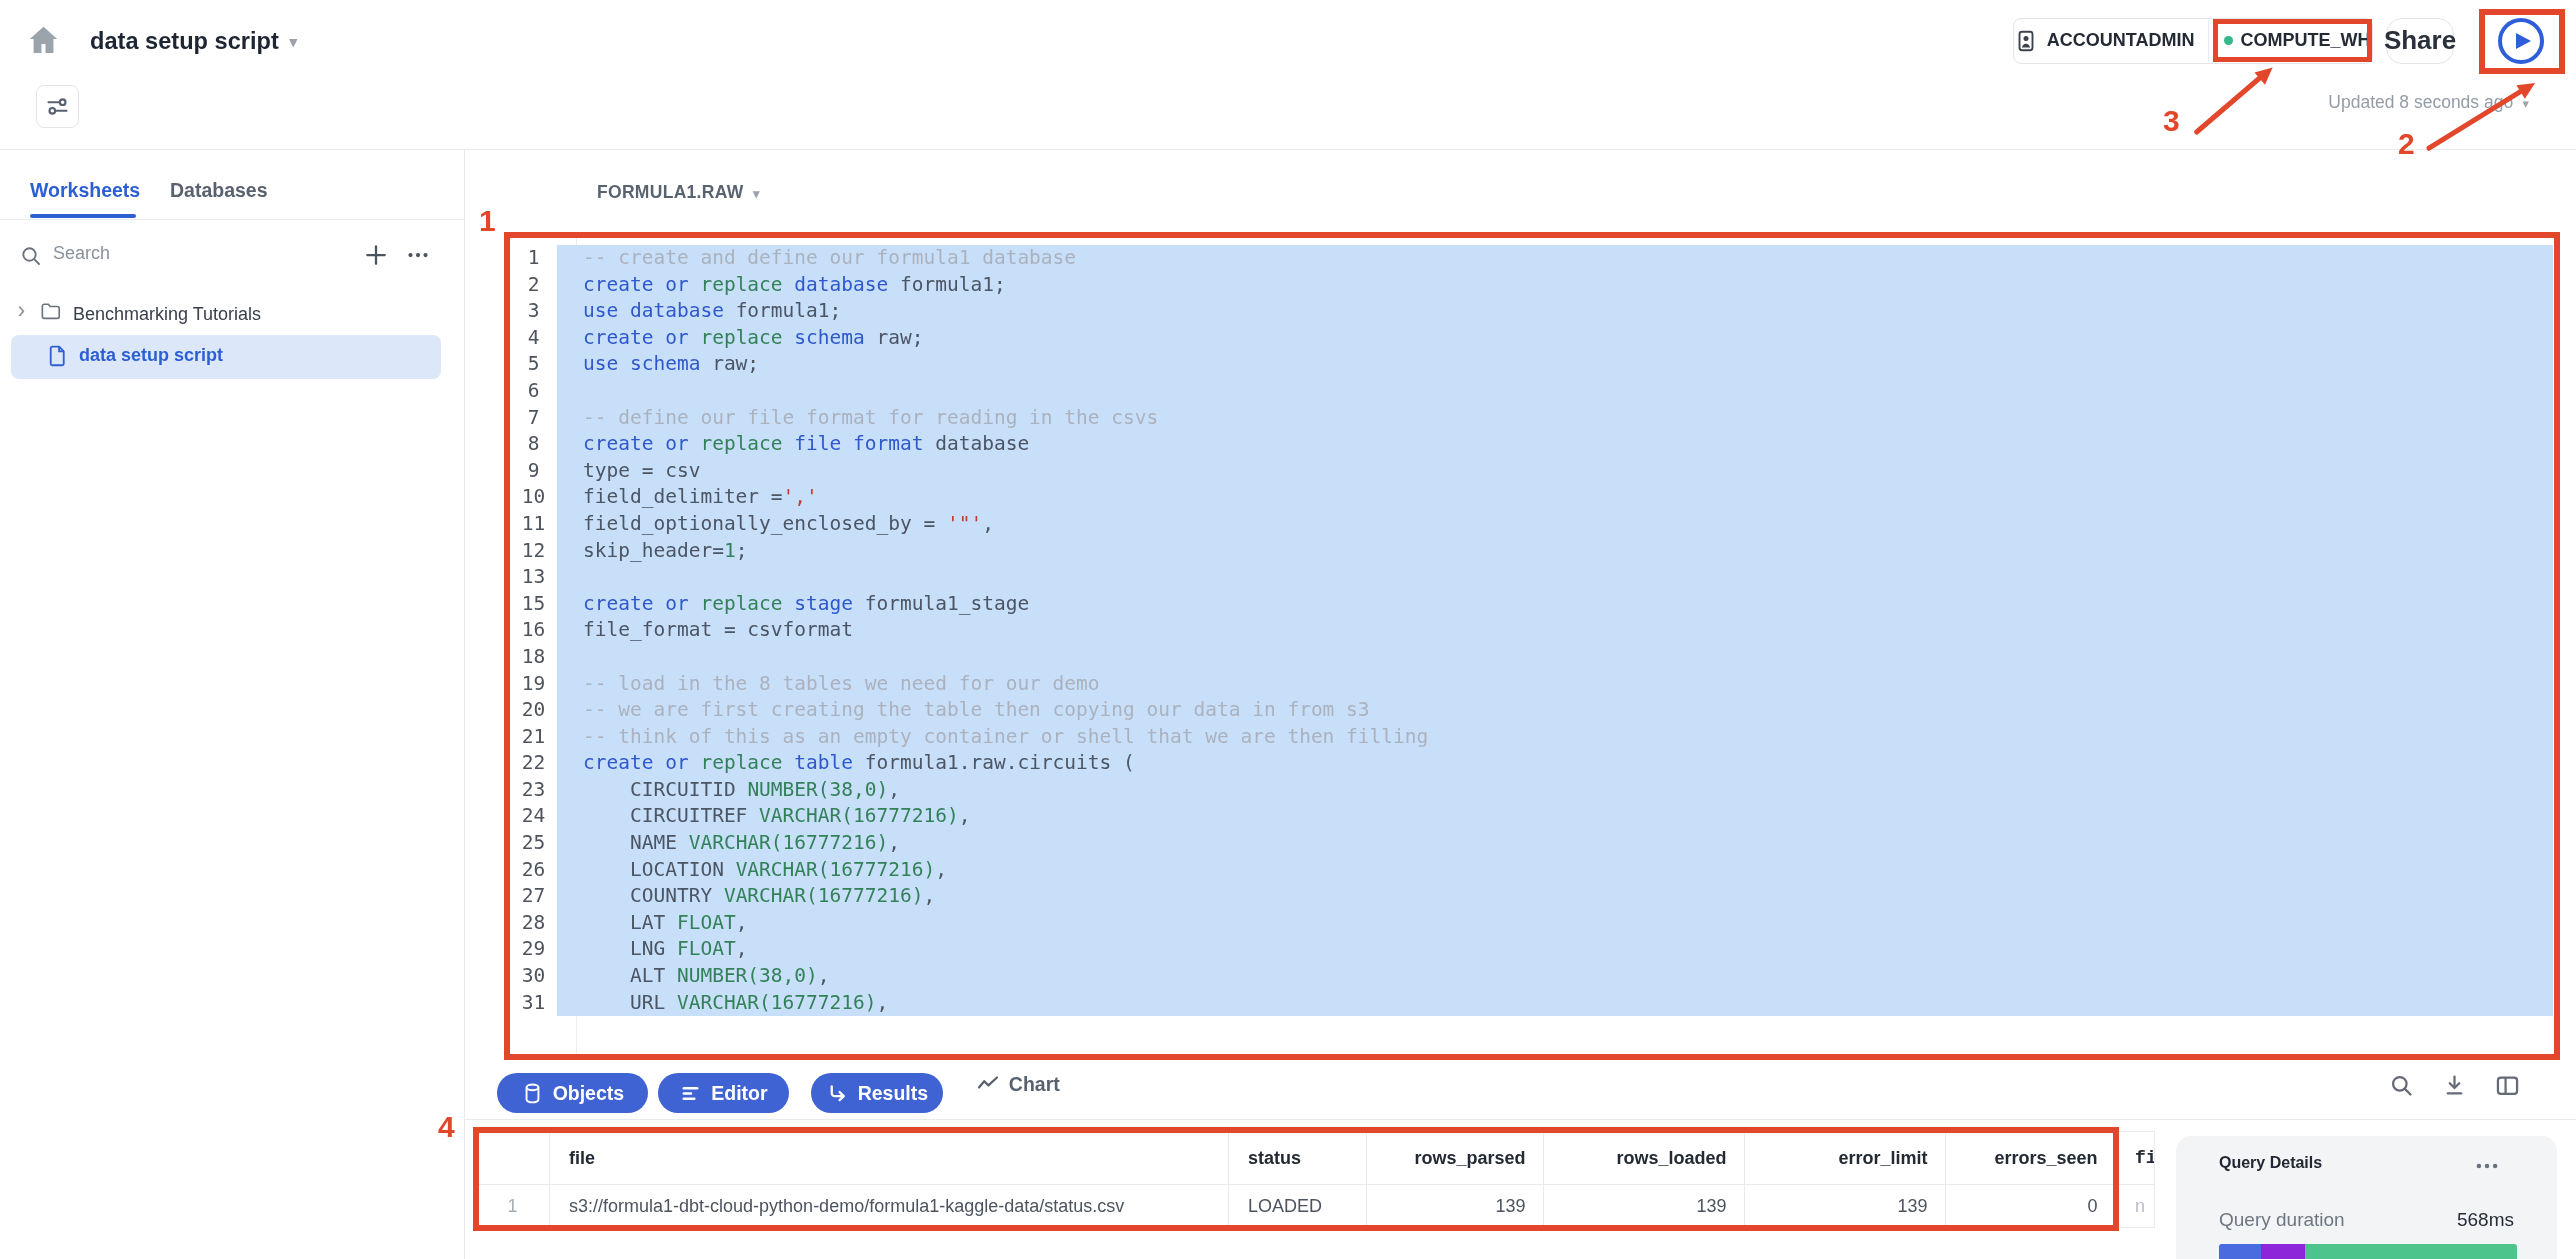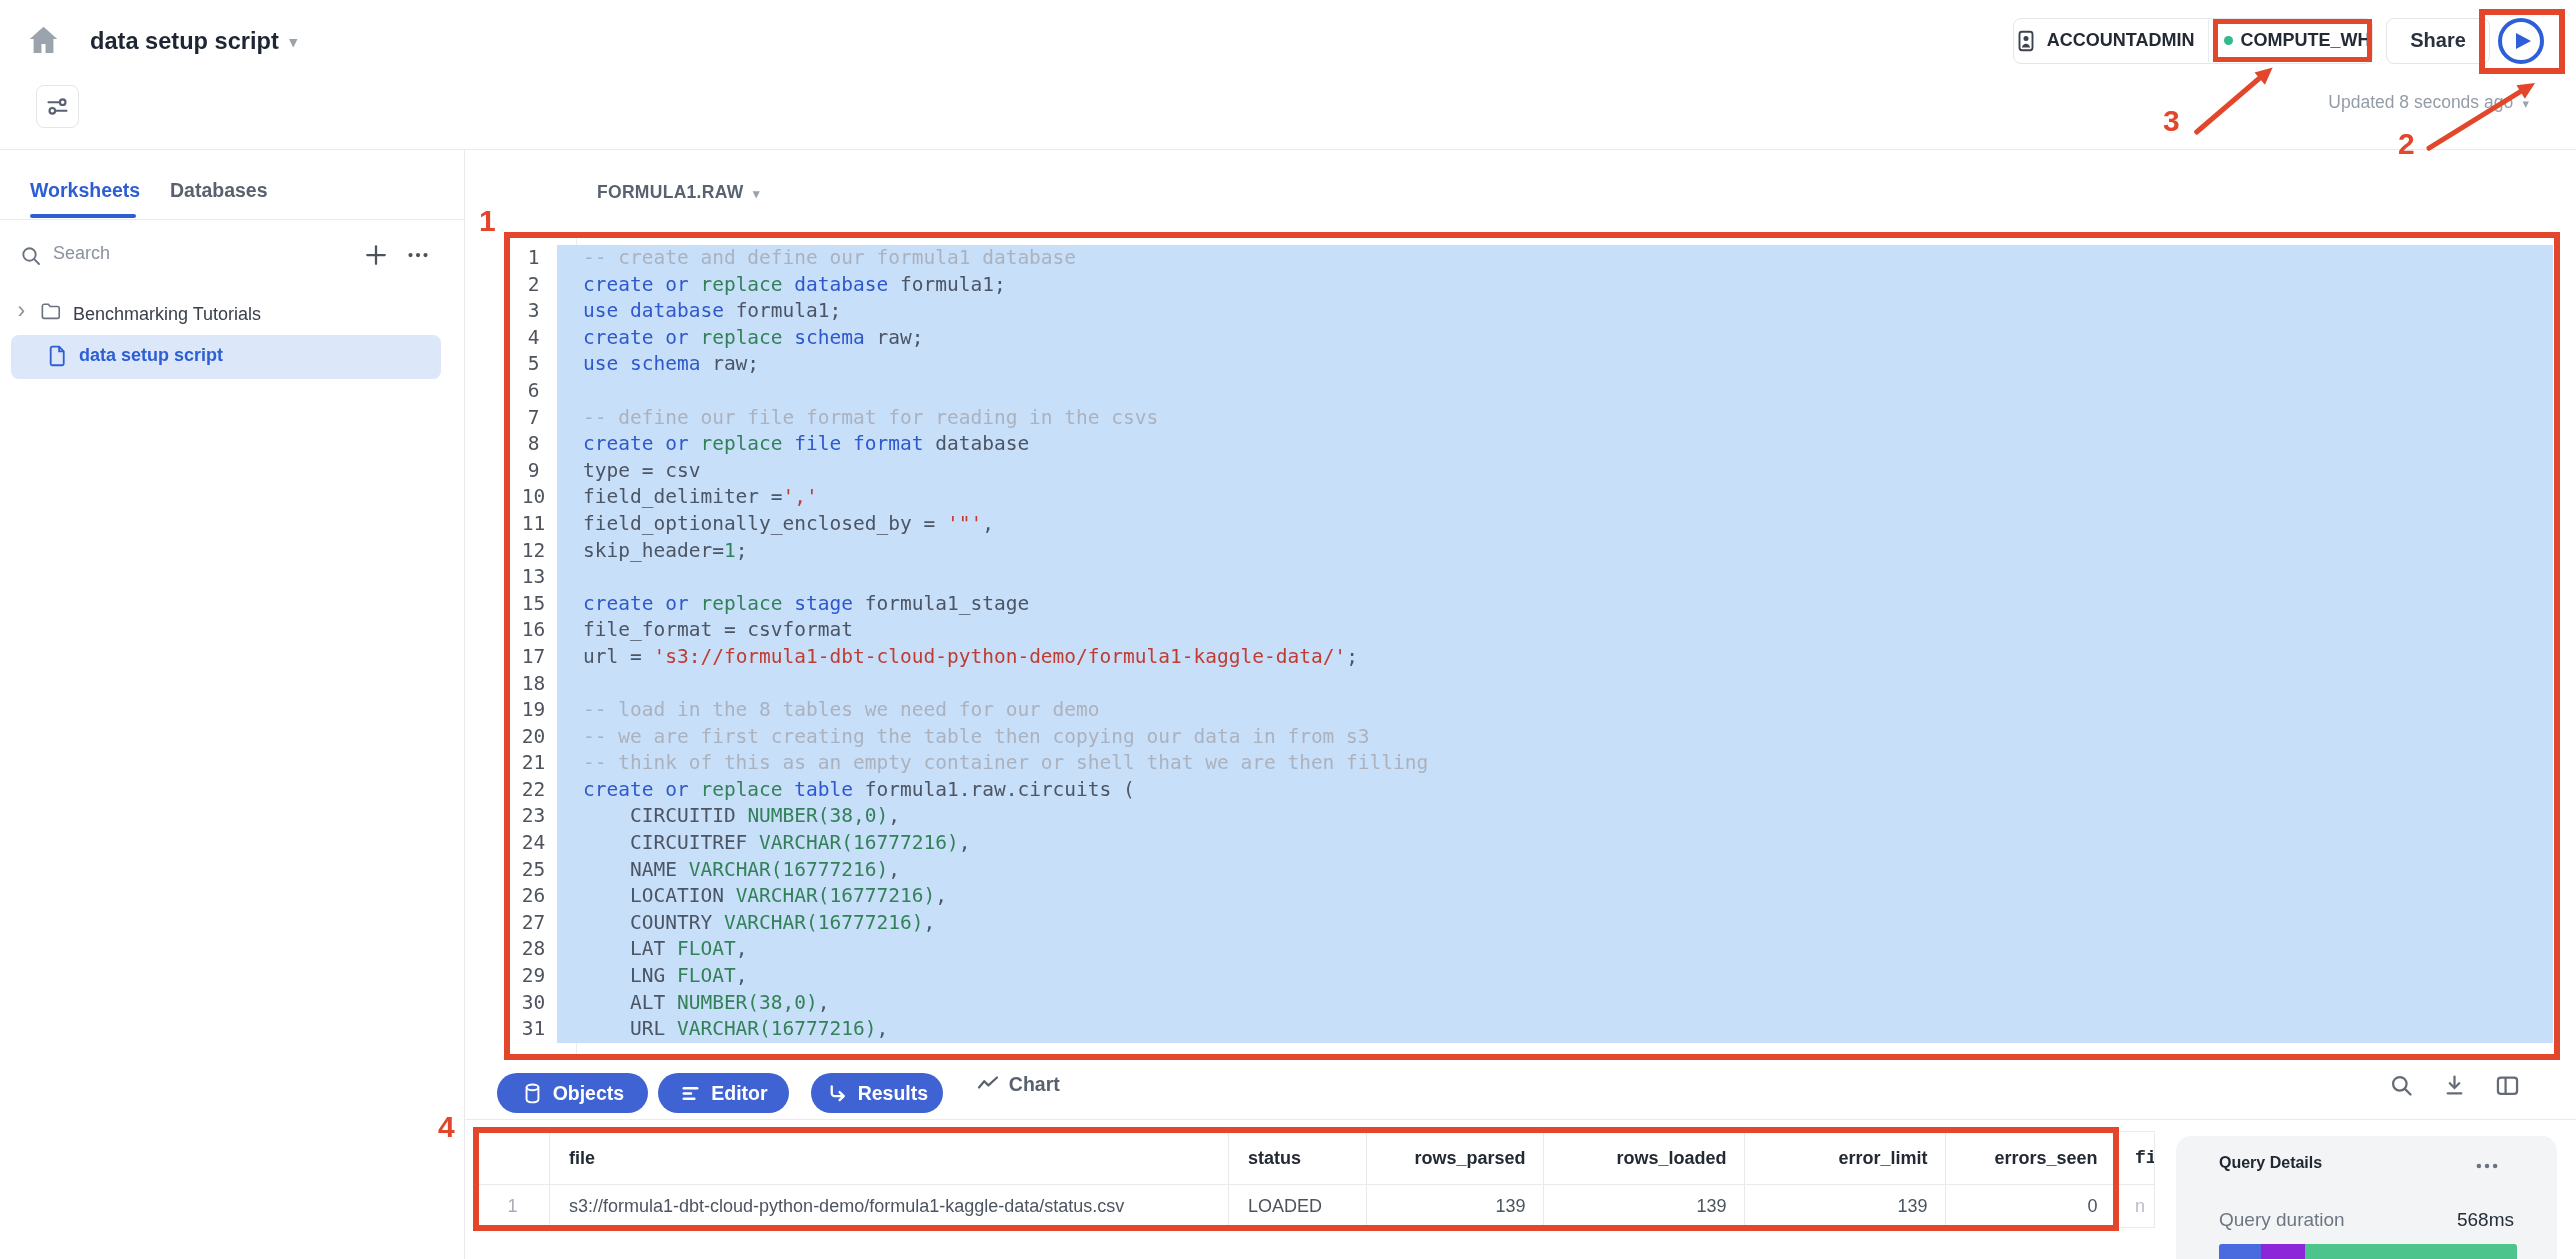--- a/index.html
+++ b/index.html
@@ -10,21 +10,21 @@
   .home-btn{left:25.6px;top:23px;width:35px;height:35px;cursor:pointer;}
   .page-title{left:90px;top:25.6px;font-size:23.6px;font-weight:bold;color:#1e2633;line-height:30px;white-space:nowrap;}
   .caret{color:#9aa2ac;font-size:15px;}
   .title-caret{margin-left:10.8px;vertical-align:2px;}
   .filter-btn{left:36px;top:85px;width:43px;height:43px;border:1.3px solid #e3e5e8;border-radius:8px;box-sizing:border-box;display:flex;align-items:center;justify-content:center;background:#fff;}
   .ctx-pill{left:2013px;top:17.5px;height:46px;width:360px;border:1.3px solid #e3e5e8;border-radius:8px;box-sizing:border-box;background:#fff;display:flex;align-items:center;padding:0 0;}
   .ctx-role{margin-left:8.8px;font-size:18px;font-weight:600;color:#232a34;white-space:nowrap;}
   .ctx-sep{width:1.3px;height:43px;background:#e9ebee;margin:0 0 0 13.5px;}
   .wh-dot{width:8.8px;height:8.8px;border-radius:50%;background:#36b98a;margin:0 7.4px 0 15px;flex:0 0 auto;}
   .ctx-wh{font-size:18px;font-weight:600;color:#232a34;white-space:nowrap;}
-  .share-btn{left:2386px;top:17.5px;width:104px;height:46px;border:1.3px solid #e3e5e8;border-radius:8px;box-sizing:border-box;background:#fff;display:flex;align-items:center;justify-content:center;font-size:20px;font-weight:600;color:#2a313c;}
+  .share-btn{left:2386px;top:17.5px;width:68px;height:46px;border:1.3px solid #e3e5e8;border-radius:16px;box-sizing:border-box;background:#fff;display:flex;align-items:center;justify-content:center;font-size:26px;font-weight:600;color:#2a313c;}
   .run-btn{left:2498px;top:17.5px;width:46px;height:46px;border:4.7px solid #2e5ed8;border-radius:50%;box-sizing:border-box;background:#fff;display:flex;align-items:center;justify-content:center;}
   .run-tri{width:0;height:0;border-left:15px solid #2e5ed8;border-top:8.8px solid transparent;border-bottom:8.8px solid transparent;margin-left:4px;}
   .updated{right:47px;top:92px;font-size:17.5px;color:#949ca7;white-space:nowrap;}
   
   .sb-border{left:464px;top:150px;width:1.3px;height:1109px;background:#e8eaed;}
   .sb-tab{top:179px;font-size:19.5px;font-weight:600;color:#59616e;cursor:pointer;}
   .sb-tab.active{color:#2d5fd3;}
   .sb-underline{left:30px;top:214px;width:106px;height:4px;border-radius:2px;background:#2d5fd3;}
   .sb-tabs-divider{left:0;top:219px;width:465px;height:1.3px;background:#e8eaed;}
   .sb-search-icon{left:19px;top:244px;}
@@ -240,24 +240,20 @@
       </div>
       <div class="cl">
         <span class="ln">15</span>
         <span class="lc"><span class="tok-k">create or </span><span class="tok-g">replace </span><span class="tok-k">stage </span><span class="tok-p">formula1_stage</span></span>
       </div>
       <div class="cl">
         <span class="ln">16</span>
         <span class="lc"><span class="tok-p">file_format = csvformat</span></span>
       </div>
       <div class="cl">
-        <span class="ln">17</span>
-        <span class="lc"><span class="tok-p">url = </span><span class="tok-s">'s3://formula1-dbt-cloud-python-demo/formula1-kaggle-data/'</span><span class="tok-p">;</span></span>
-      </div>
-      <div class="cl">
         <span class="ln">18</span>
         <span class="lc"></span>
       </div>
       <div class="cl">
         <span class="ln">19</span>
         <span class="lc"><span class="tok-c">-- load in the 8 tables we need for our demo</span></span>
       </div>
       <div class="cl">
         <span class="ln">20</span>
         <span class="lc"><span class="tok-c">-- we are first creating the table then copying our data in from s3</span></span>

